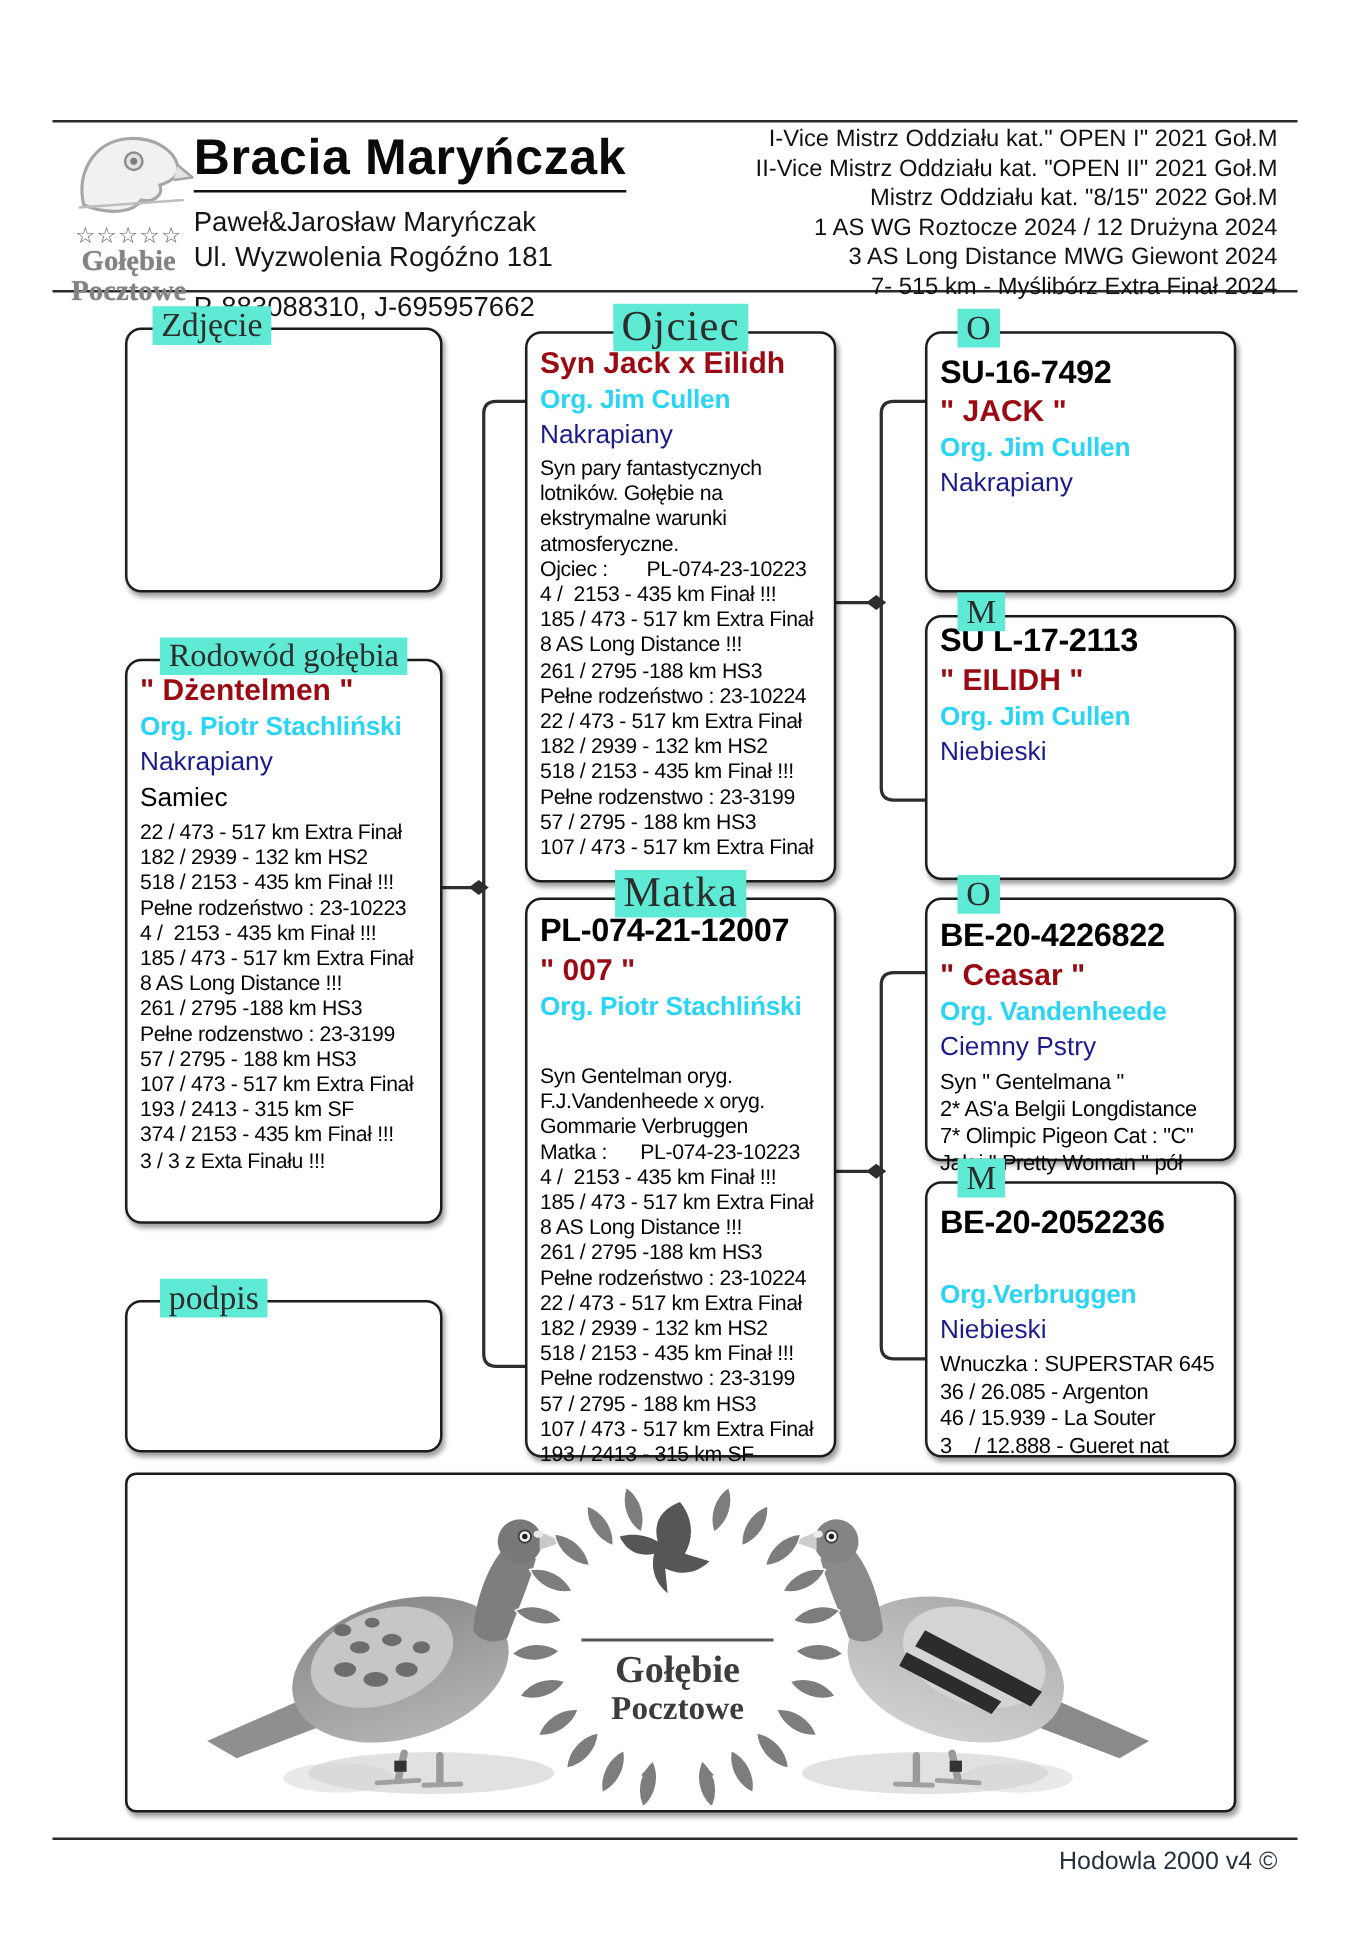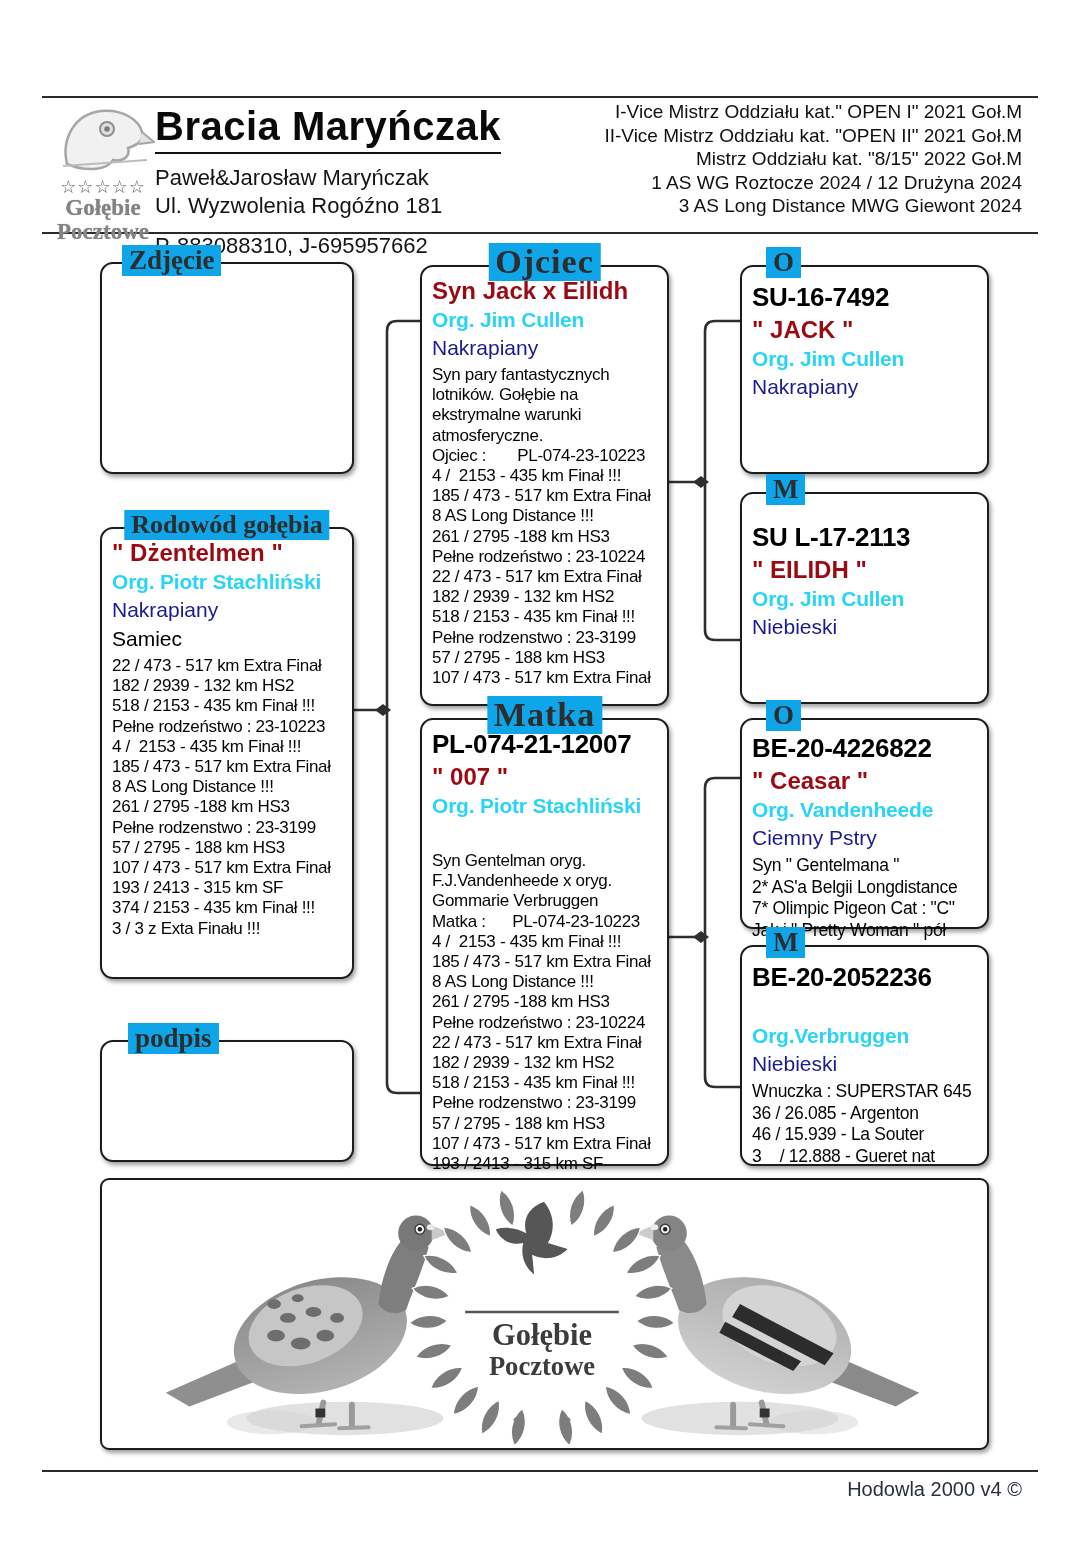--- a/index.html
+++ b/index.html
@@ -13,22 +13,22 @@
         color:#838383;line-height:24px;text-shadow:0 0 1px #9a9a9a;}
   .title-block{position:absolute;left:155px;top:104px;}
   .page-title{font-size:40px;font-weight:bold;color:#0a0a0a;display:inline-block;
         border-bottom:2px solid #111;padding-bottom:3px;letter-spacing:.5px;}
   .sub{font-size:22px;color:#141414;line-height:28px;margin-top:10px;}
   .achv{position:absolute;right:58px;top:100px;text-align:right;font-size:19px;
         line-height:23.6px;color:#111;}
   
   .pbox{position:absolute;border:2px solid #1c1c1c;border-radius:13px;background:#fff;
         box-shadow:2px 3px 4px rgba(0,0,0,.38);}
-  .legend{position:absolute;top:-19px;background:#0ea5e9;padding:0 7px;
-        font-family:"Liberation Serif",serif;font-weight:bold;color:#2d2d2d;white-space:nowrap;}
+  .legend{position:absolute;top:-19px;background:#5eead4;padding:0 7px;
+        font-family:"Liberation Serif",serif;font-weight:normal;color:#2d2d2d;white-space:nowrap;}
   .legend.big{font-size:34px;top:-24px;left:50%;transform:translateX(-50%);letter-spacing:1px;}
   .legend.mid{font-size:26px;left:50%;transform:translateX(-50%);}
   .legend.leftpos{font-size:27px;left:20px;transform:none;}
   .legend.om{font-size:27px;left:24px;transform:none;top:-20px;}
   .pad{padding:8px 4px 4px 10px;}
   .ring{font-size:26px;font-weight:bold;line-height:33px;color:#000;letter-spacing:-.3px;}
   .ring.main{font-size:27px;}
   .bird-name{font-size:24px;font-weight:bold;line-height:31px;color:#9b0a12;}
   .org{font-size:21px;font-weight:bold;line-height:28px;color:#29d5f2;letter-spacing:-.2px;}
   .colorline{font-size:21px;line-height:28px;color:#1b1b8e;}
@@ -80,20 +80,21 @@
     <div class="sub" style="margin-top:0">Ul. Wyzwolenia  Rogóźno 181</div>
     <div class="sub" style="margin-top:12px">P-883088310, J-695957662</div>
   </div>
 
   <div class="achv">
       <div class="achv-line">I-Vice Mistrz Oddziału kat." OPEN I" 2021 Goł.M</div>
       <div class="achv-line">II-Vice Mistrz Oddziału kat. "OPEN II" 2021 Goł.M</div>
       <div class="achv-line">Mistrz Oddziału kat. "8/15" 2022 Goł.M</div>
       <div class="achv-line">1 AS WG Roztocze 2024  / 12 Drużyna 2024</div>
       <div class="achv-line">3 AS Long Distance MWG Giewont 2024</div>
+      <div class="achv-line">7- 515 km - Myślibórz Extra Finał 2024</div>
     </div>
 
   <svg class="connector-svg" viewBox="0 0 1080 1558">
     <g fill="none" stroke="#2e2e2e" stroke-width="2.6" stroke-linecap="round">
       <path d="M420,321 H397 Q387,321 387,331 V1083 Q387,1093 397,1093 H420"></path>
       <path d="M350,710 H378"></path>
       <path d="M740,321 H715 Q705,321 705,331 V630 Q705,640 715,640 H740"></path>
       <path d="M665,482 H697"></path>
       <path d="M740,778 H715 Q705,778 705,788 V1077 Q705,1087 715,1087 H740"></path>
       <path d="M665,937 H697"></path>
@@ -199,21 +200,21 @@
     <div class="pad" style="padding-top:14px">
       <div class="ring">SU-16-7492</div>
       <div class="bird-name">" JACK "</div>
       <div class="org">Org. Jim Cullen</div>
       <div class="colorline">Nakrapiany</div>
     </div>
   </div>
 
   <div class="pbox" id="box-fd">
     <span class="legend om">M</span>
-    <div class="pad" style="padding-top:27px">
+    <div class="pad" style="padding-top:2px">
       <div class="ring">SU L-17-2113</div>
       <div class="bird-name">" EILIDH "</div>
       <div class="org">Org. Jim Cullen</div>
       <div class="colorline">Niebieski</div>
     </div>
   </div>
 
   <div class="pbox" id="box-ms">
     <span class="legend om">O</span>
     <div class="pad" style="padding-top:12px">

